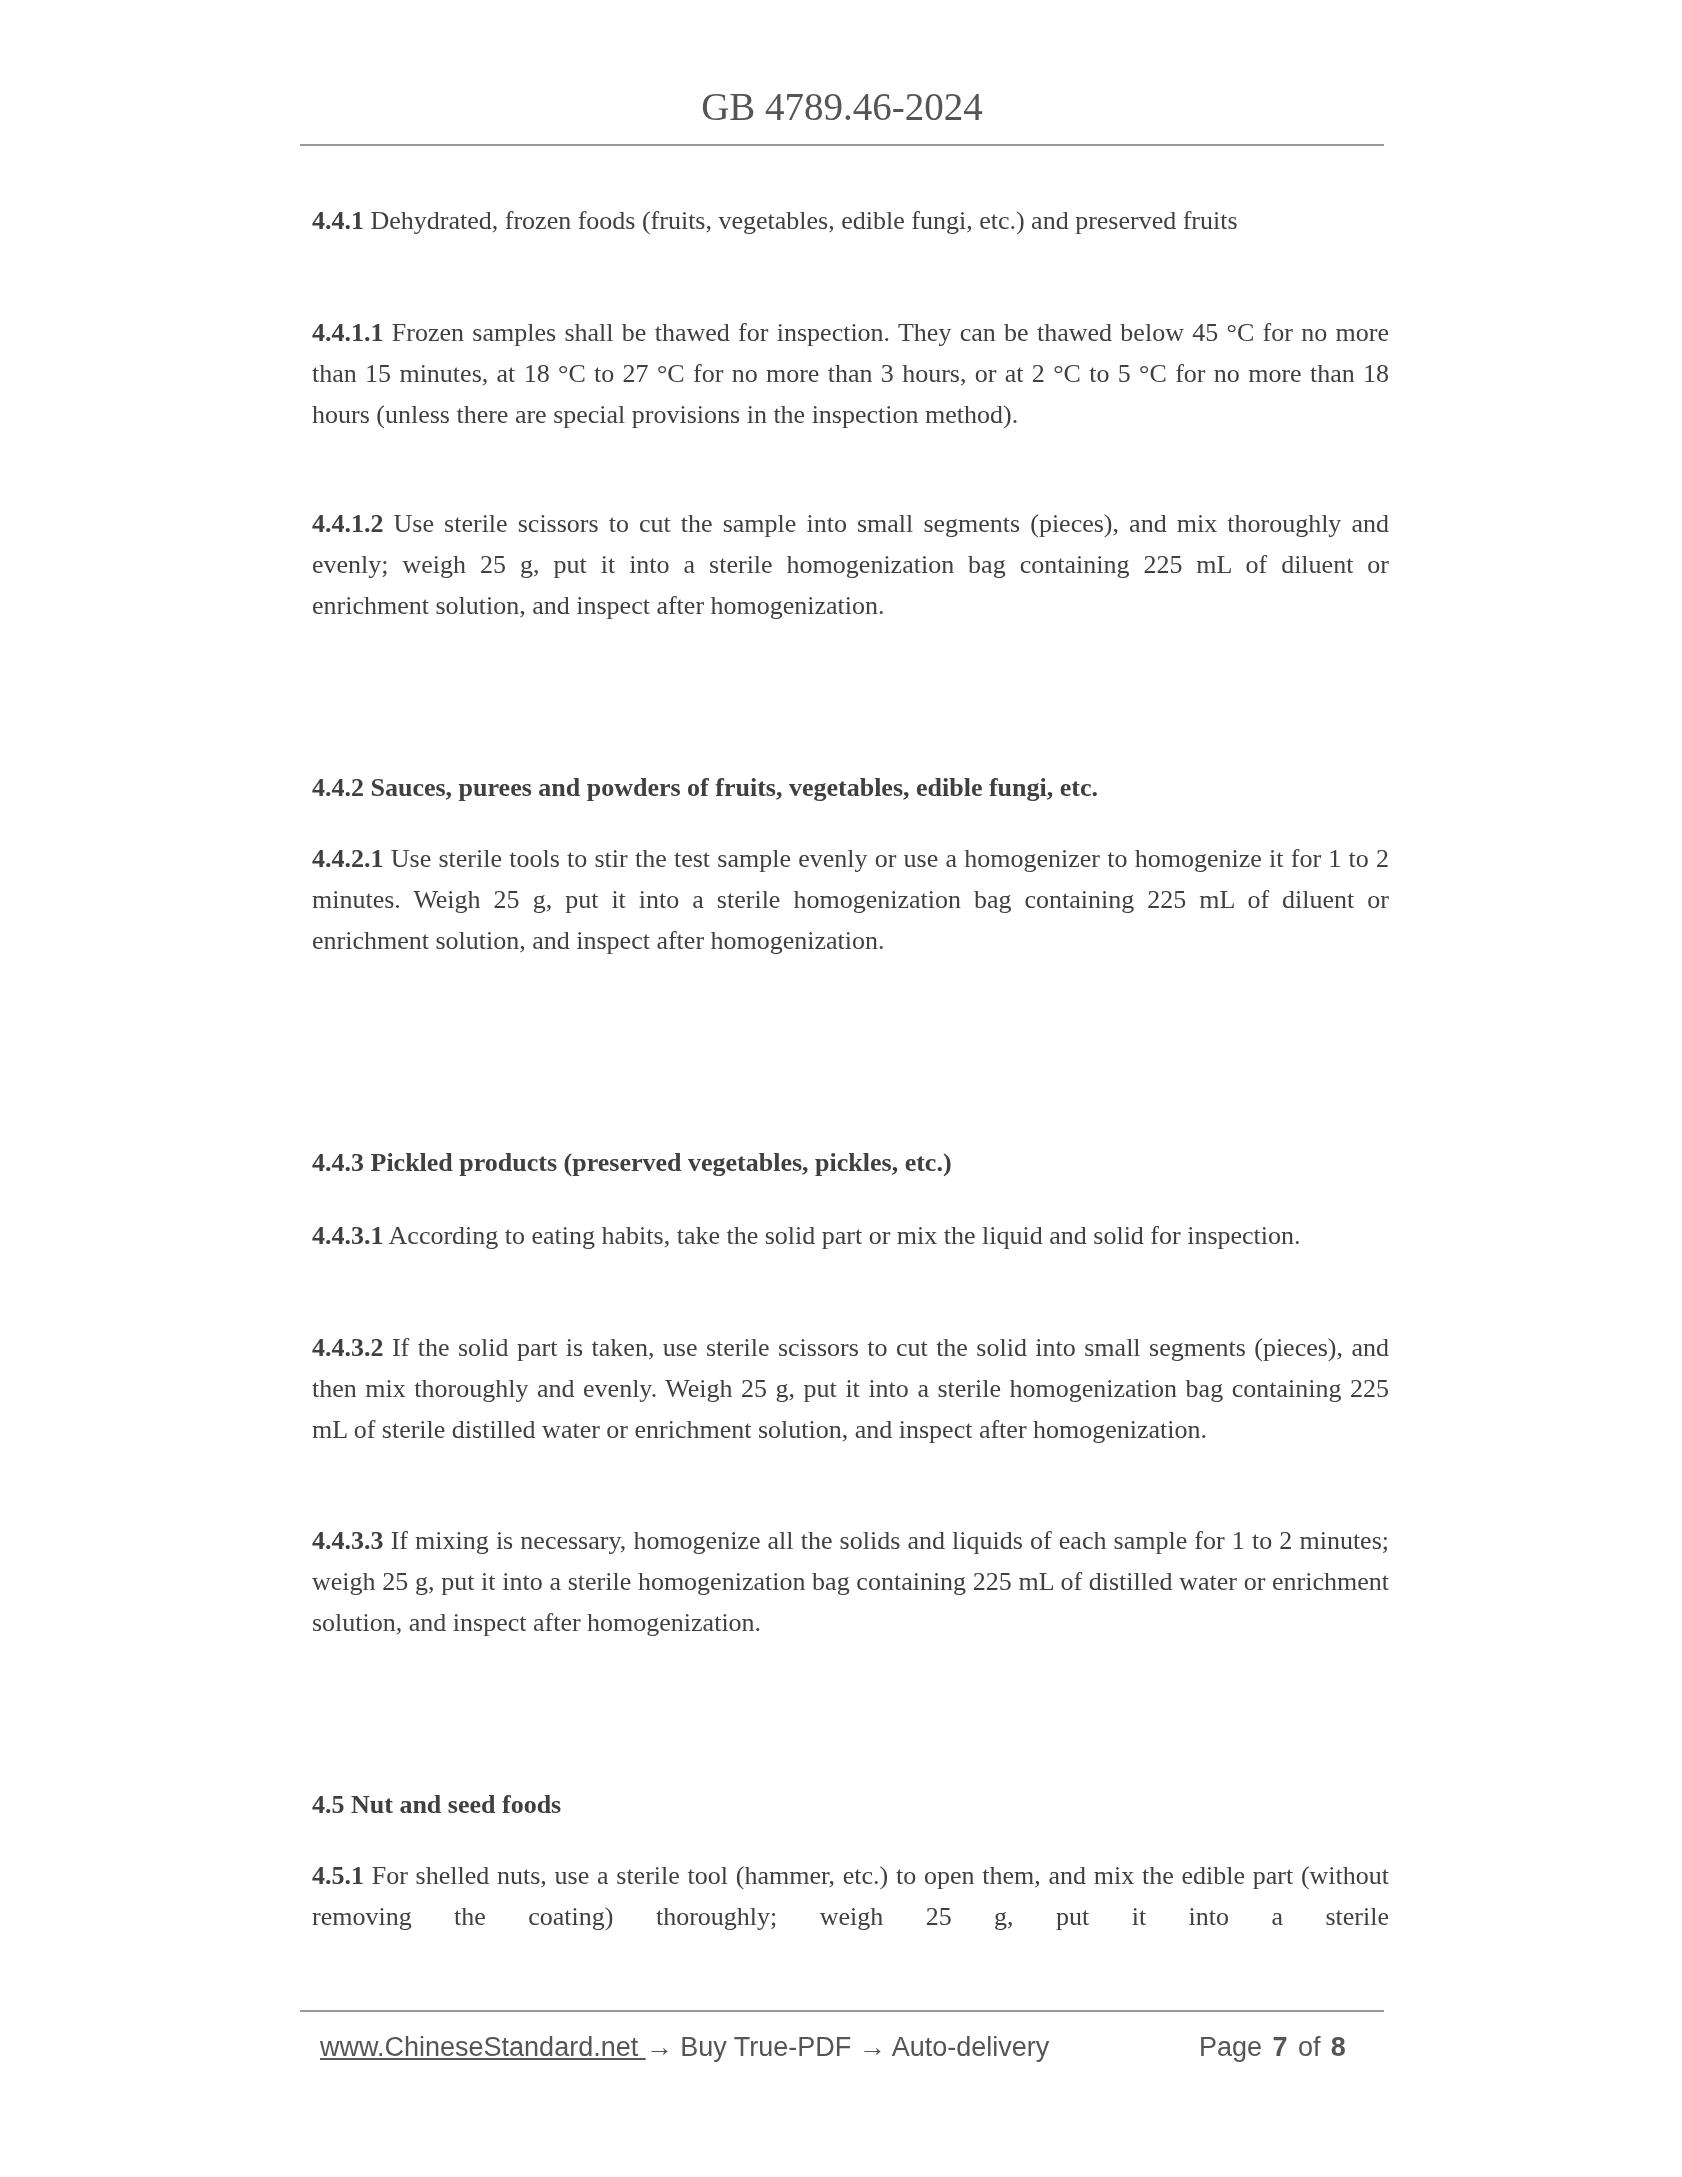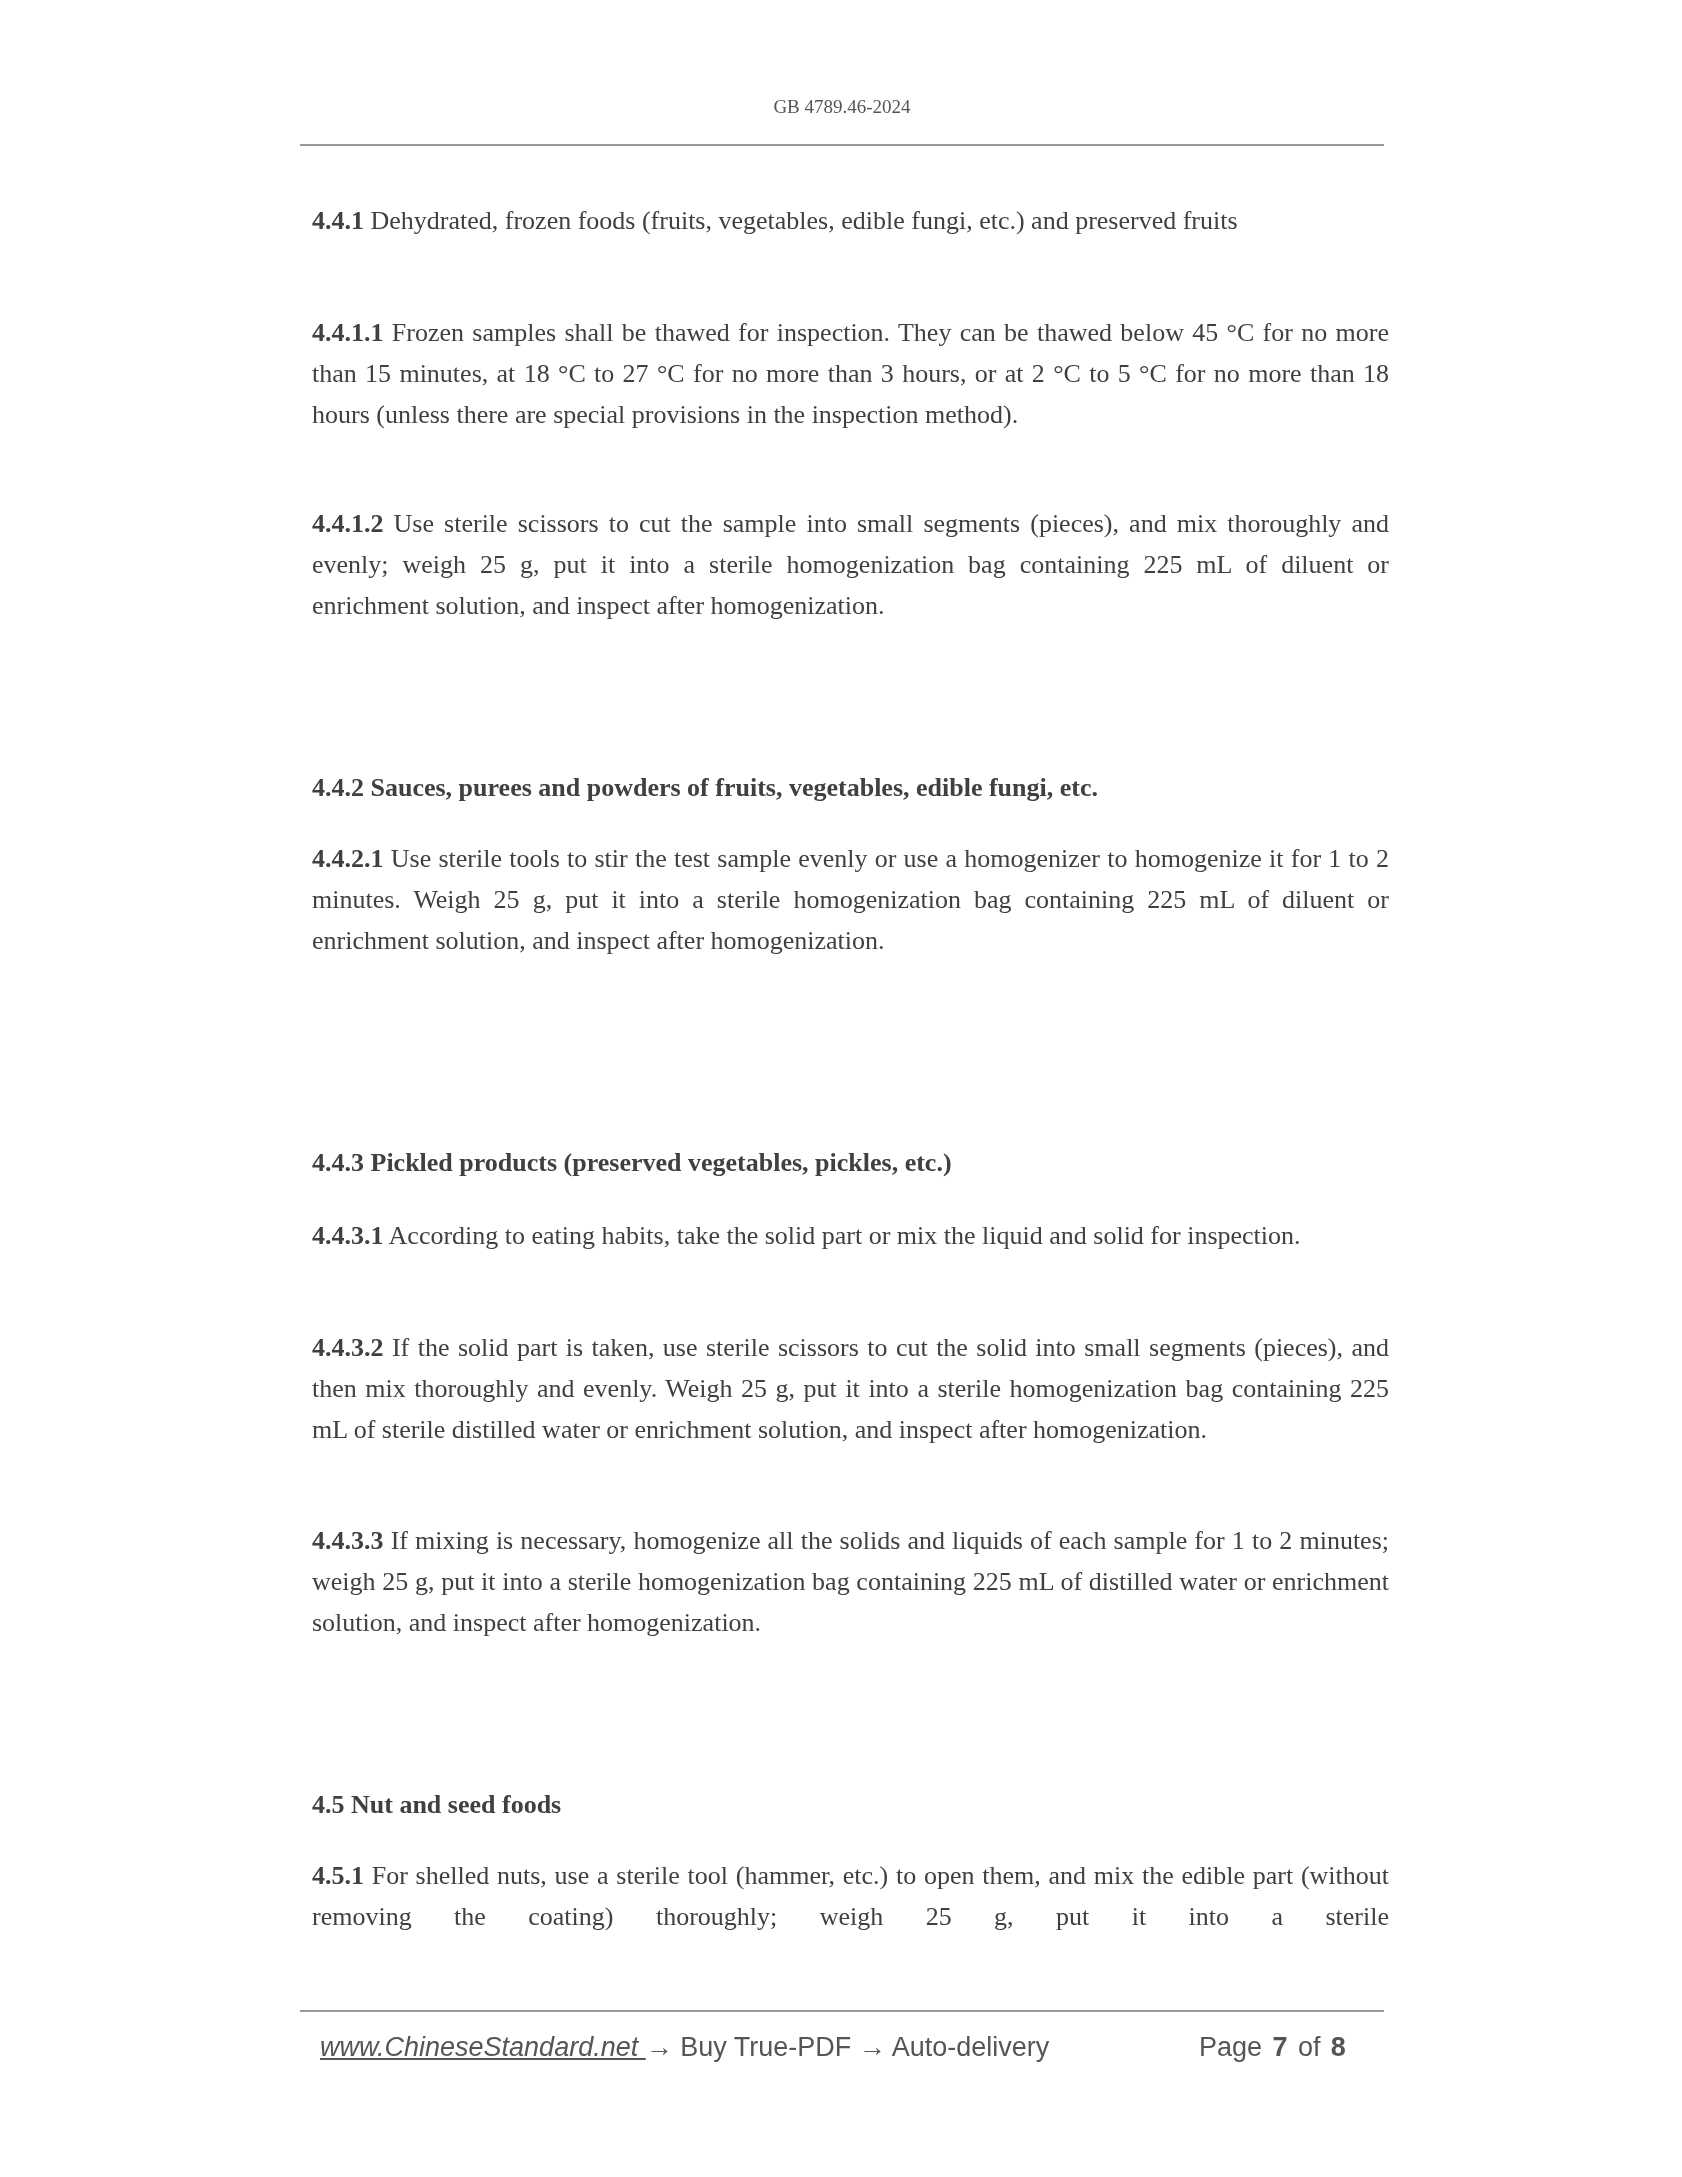--- a/index.html
+++ b/index.html
@@ -1,40 +1,40 @@
 <!DOCTYPE html>
 <html style="font-size:14px"><head>
 <meta charset="utf-8">
 <style>
   html, body { margin: 0; padding: 0; background: #ffffff; }
   body { width: 1683px; height: 2177px; position: relative; overflow: hidden; }
   .page { position: absolute; left: 0; top: 0; width: 1683px; height: 2177px; background: #fff; }
   .header-title {
     position: absolute; left: 300px; width: 1084px; top: 89px;
-    text-align: center; font-family: "Liberation Serif", serif; font-size: 19px;
+    text-align: center; font-family: "Liberation Serif", serif; font-size: 39px;
     line-height: 35px; color: #555555;
   }
   .rule { position: absolute; left: 300px; width: 1084px; height: 1.7px; background: #9a9a9a; }
   .rule.top { top: 144px; }
   .rule.bottom { top: 2010px; }
   .para {
     position: absolute; left: 304px; width: 1077px; margin: 8px;
     font-family: "Liberation Serif", serif; font-size: 26px; line-height: 41px;
     color: #404040; text-align: justify;
   }
   .para.last { text-align-last: justify; }
   .num { font-weight: bold; }
   .heading { font-weight: bold; }
   .footer {
     position: absolute; top: 2030px; left: 320px; width: 1046px;
     font-family: "Liberation Sans", sans-serif; font-size: 27px; line-height: 35px;
     color: #555555;
   }
   .footer .left { position: absolute; left: 0; top: 0; white-space: nowrap; }
-  .footer .link { color: #555555; text-decoration: underline; font-style: italic; }
+  .footer .link { color: #555555; text-decoration: underline; }
   .footer .right { position: absolute; left: 879px; top: 0; white-space: nowrap; }
   .footer .bold { font-weight: bold; }
   .sp { display: inline-block; width: 10.4px; }
 </style>
 </head>
 <body>
 
 <div class="page">
 
   <div class="header-title">GB 4789.46-2024</div>

